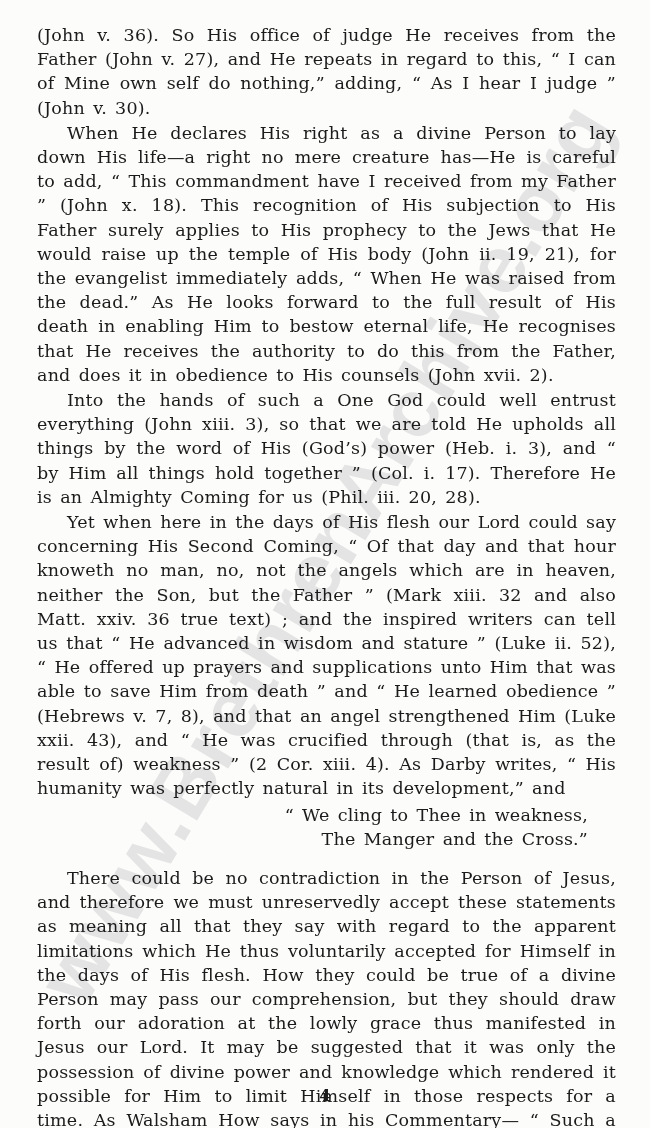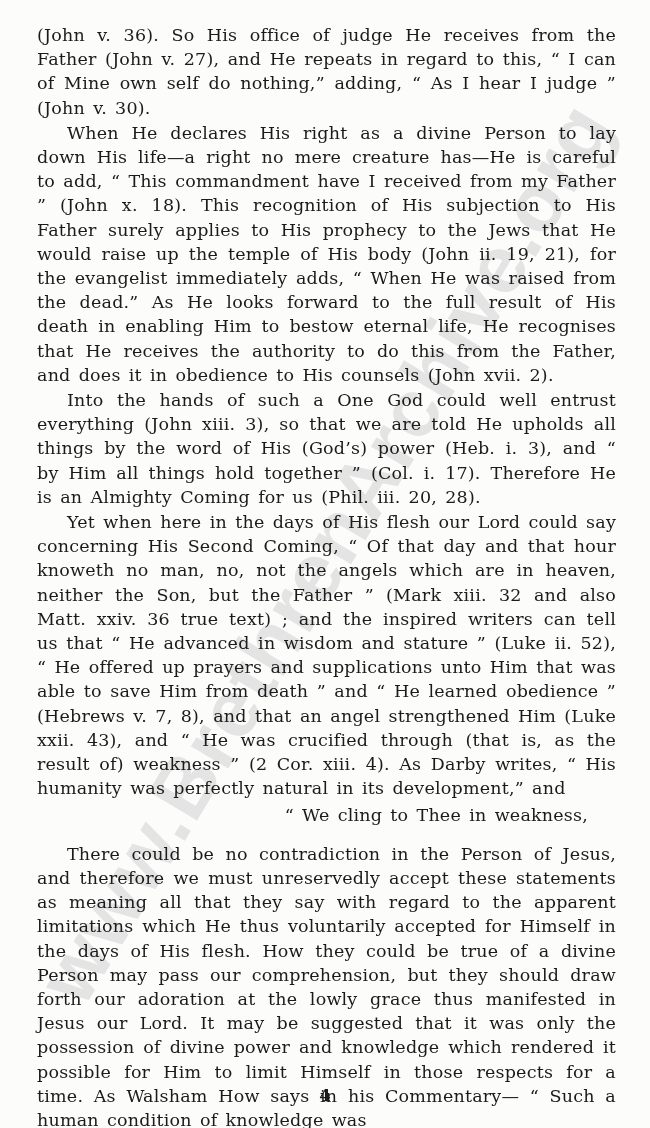--- a/index.html
+++ b/index.html
@@ -66,18 +66,19 @@
 <div class="sheet">
   <div class="watermark">www.BrethrenArchive.org</div>
 
   <div class="page-text">
       <p class="para"><span>(John v. 36).  So His office of judge He receives from the Father (John v. 27), and He repeats in regard to this, “ I can of Mine own self do nothing,” adding, “ As I hear I judge ” (John v. 30).</span></p>
       <p class="para indent"><span>When He declares </span><span class="b">His right</span><span> as a divine Person </span><span class="b">to lay down His life</span><span>—a right no mere creature has—He is careful to add, “ This commandment have I received from my Father ” (John x. 18). This recognition of His subjection to His Father surely applies to His prophecy to the Jews that He would raise up the temple of His body (John ii. 19, 21), for the </span><span class="b">evangelist</span><span> immediately adds, “ When He </span><span class="i">was raised</span><span> from the dead.”  As He looks forward to the full result of His death in enabling Him to bestow eternal life, He recognises that He receives the authority to do this from the Father, and does it in obedience to His counsels (John xvii. 2).</span></p>
       <p class="para indent"><span>Into the hands of such a One God could well entrust everything (John xiii. 3), so that we are told He upholds all things by the word of His (God’s) power (Heb. i. 3), and “ by Him all things hold together ” (Col. i. 17).  Therefore He is an </span><span class="b">Almighty Coming</span><span> for us (Phil. iii. 20, 28).</span></p>
       <p class="para indent"><span>Yet when here in the days of His flesh our Lord could say concerning His Second Coming,  “ </span><span class="b">Of that day and that hour knoweth no man, no, not the angels which are in heaven, neither the Son, but the Father</span><span> ” (Mark xiii. 32 and also Matt. xxiv. 36 </span><span class="b">true text</span><span>) ; and the inspired writers can tell us that “ He advanced in wisdom and stature ” (Luke ii. 52), “ He offered up prayers and supplications unto Him that was able to save Him from death ” and “ He learned obedience ” (Hebrews v. 7, 8), and that an angel strengthened Him (Luke xxii. 43), and “ He was crucified through (that is, as the result of) weakness ” (2 Cor. xiii. 4).  As Darby writes, “ His humanity was perfectly natural in its development,” and</span></p>
       <div class="verse">
         <div class="verse-line">“ We cling to Thee in weakness,</div>
+        <div class="verse-line">The Manger and the Cross.”</div>
       </div>
       <p class="para indent"><span>There could be </span><span class="b">no contradiction in the Person of Jesus</span><span>, and therefore we must unreservedly accept these statements as meaning all that they say with regard to the apparent limitations which He thus voluntarily accepted for Himself in the days of His flesh.  How they could be true of a divine Person may pass our comprehension, but they should draw forth our adoration at the lowly grace thus manifested in Jesus our Lord.  It may be suggested that it was only the possession of divine power and knowledge which rendered it possible for Him to limit Himself in those respects for a time.  As Walsham How says in his Commentary— “ Such a human condition of knowledge was </span></p>
     </div>
 
   <div class="page-number">4</div>
 </div>
 
 </body></html>

